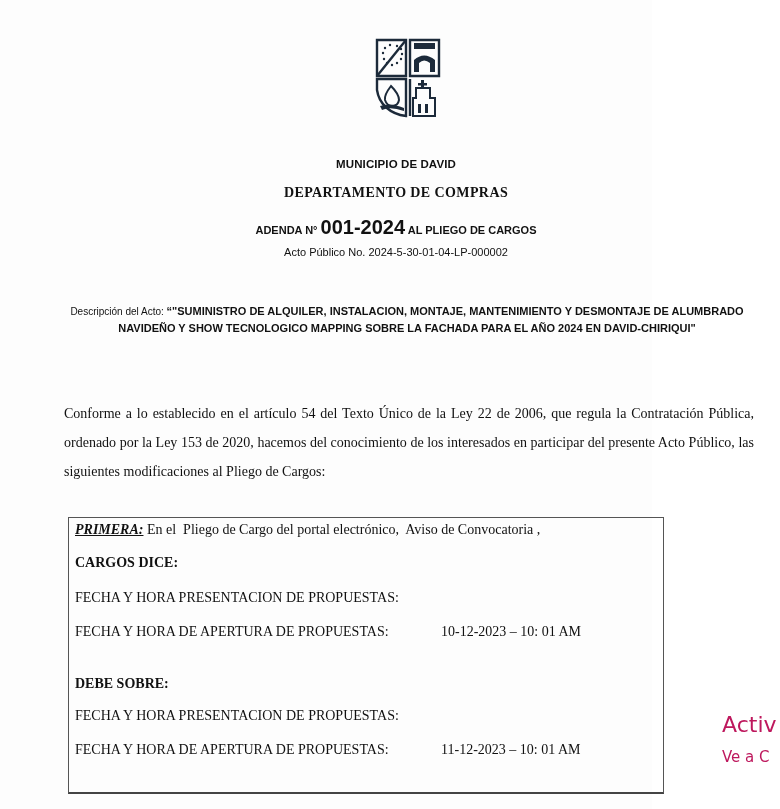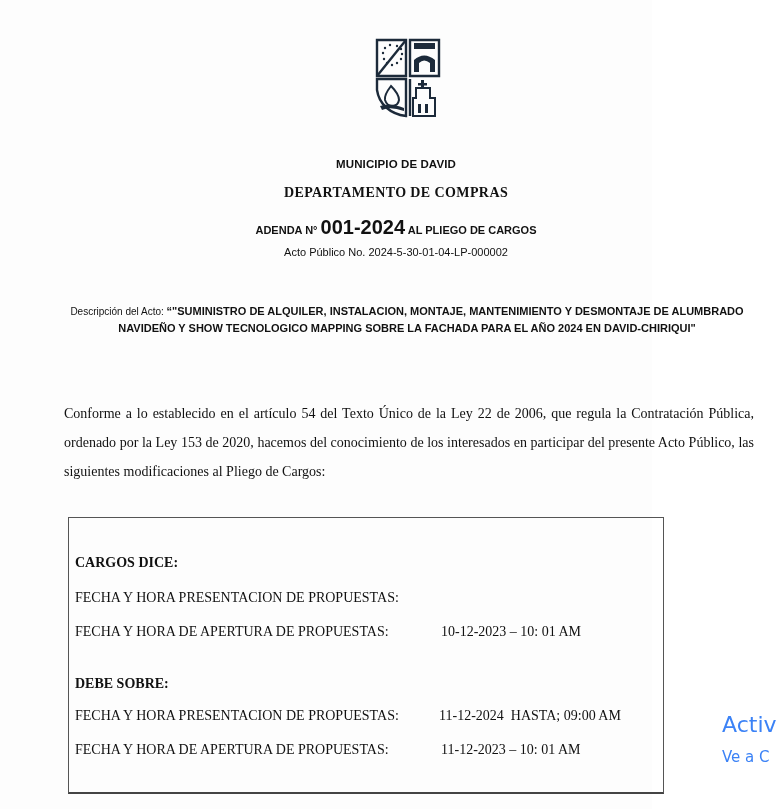--- a/index.html
+++ b/index.html
@@ -22,21 +22,21 @@
   #desc { top: 303px; left: 62px; width: 690px; font-size: 11px; line-height: 17px; text-align: center; }
   #desc .label { font-weight: normal; font-size: 10px; text-align: center; }
   #intro { position: absolute; top: 399px; left: 64px; width: 690px; font-size: 14px; line-height: 29px; text-align: justify; }
   .box {
     position: absolute; left: 68px; top: 517px; width: 594px; height: 274px;
     border: 1px solid #555; border-bottom: 2px solid #444;
   }
   .box-line { position: absolute; left: 6px; font-size: 14px; white-space: pre; }
   .u-ital { font-style: italic; font-weight: bold; text-decoration: underline; }
   .bold { font-weight: bold; }
-  .watermark { position: absolute; left: 722px; color: #3b82f6; font-family: "DejaVu Sans", sans-serif; white-space: nowrap; }
+  .watermark { position: absolute; left: 722px; color: #be185d; font-family: "DejaVu Sans", sans-serif; white-space: nowrap; }
   #wm1 { top: 712px; font-size: 22px; }
   #wm2 { top: 748px; font-size: 15px; }
 </style>
 </head>
 <body>
 
 <div class="page">
 
   <svg class="logo" viewBox="0 0 66 80">
     <g fill="none" stroke="#1c2a3a" stroke-width="2.4">
@@ -77,25 +77,26 @@
   </div>
   <div id="acto" class="center calibri">Acto Público No. 2024-5-30-01-04-LP-000002</div>
 
   <div id="desc" class="center calibri">
     <span class="label">Descripción del Acto: </span><span>“"SUMINISTRO DE ALQUILER, INSTALACION, MONTAJE, MANTENIMIENTO Y DESMONTAJE DE ALUMBRADO NAVIDEÑO Y SHOW TECNOLOGICO MAPPING SOBRE LA FACHADA PARA EL AÑO 2024 EN DAVID-CHIRIQUI"</span>
   </div>
 
   <div id="intro" class="serif">Conforme a lo establecido en el artículo 54 del Texto Único de la Ley 22 de 2006, que regula la Contratación Pública, ordenado por la Ley 153 de 2020, hacemos del conocimiento de los interesados en participar del presente Acto Público, las siguientes modificaciones al Pliego de Cargos:</div>
 
   <div class="box serif">
+    <div class="box-line" style="top:4px;"><span class="u-ital">PRIMERA:</span><span> En el  Pliego de Cargo del portal electrónico,  Aviso de Convocatoria ,</span></div>
 
     <div class="box-line bold" style="top:37px;">CARGOS DICE:</div>
     <div class="box-line" style="top:72px;"><span>FECHA Y HORA PRESENTACION DE PROPUESTAS:</span></div>
     <div class="box-line" style="top:106px;"><span>FECHA Y HORA DE APERTURA DE PROPUESTAS:</span><span style="position:absolute;left:366px;">10-12-2023 – 10: 01 AM</span></div>
 
     <div class="box-line bold" style="top:158px;">DEBE SOBRE:</div>
-    <div class="box-line" style="top:190px;"><span>FECHA Y HORA PRESENTACION DE PROPUESTAS:</span><span style="position:absolute;left:364px;">11-12-2024  HASTA; 09:00 AM</span></div>
+    <div class="box-line" style="top:190px;"><span>FECHA Y HORA PRESENTACION DE PROPUESTAS:</span></div>
     <div class="box-line" style="top:224px;"><span>FECHA Y HORA DE APERTURA DE PROPUESTAS:</span><span style="position:absolute;left:366px;">11-12-2023 – 10: 01 AM</span></div>
   </div>
 
   <div id="wm1" class="watermark">Activ</div>
   <div id="wm2" class="watermark">Ve a C</div>
 </div>
 
 </body></html>

